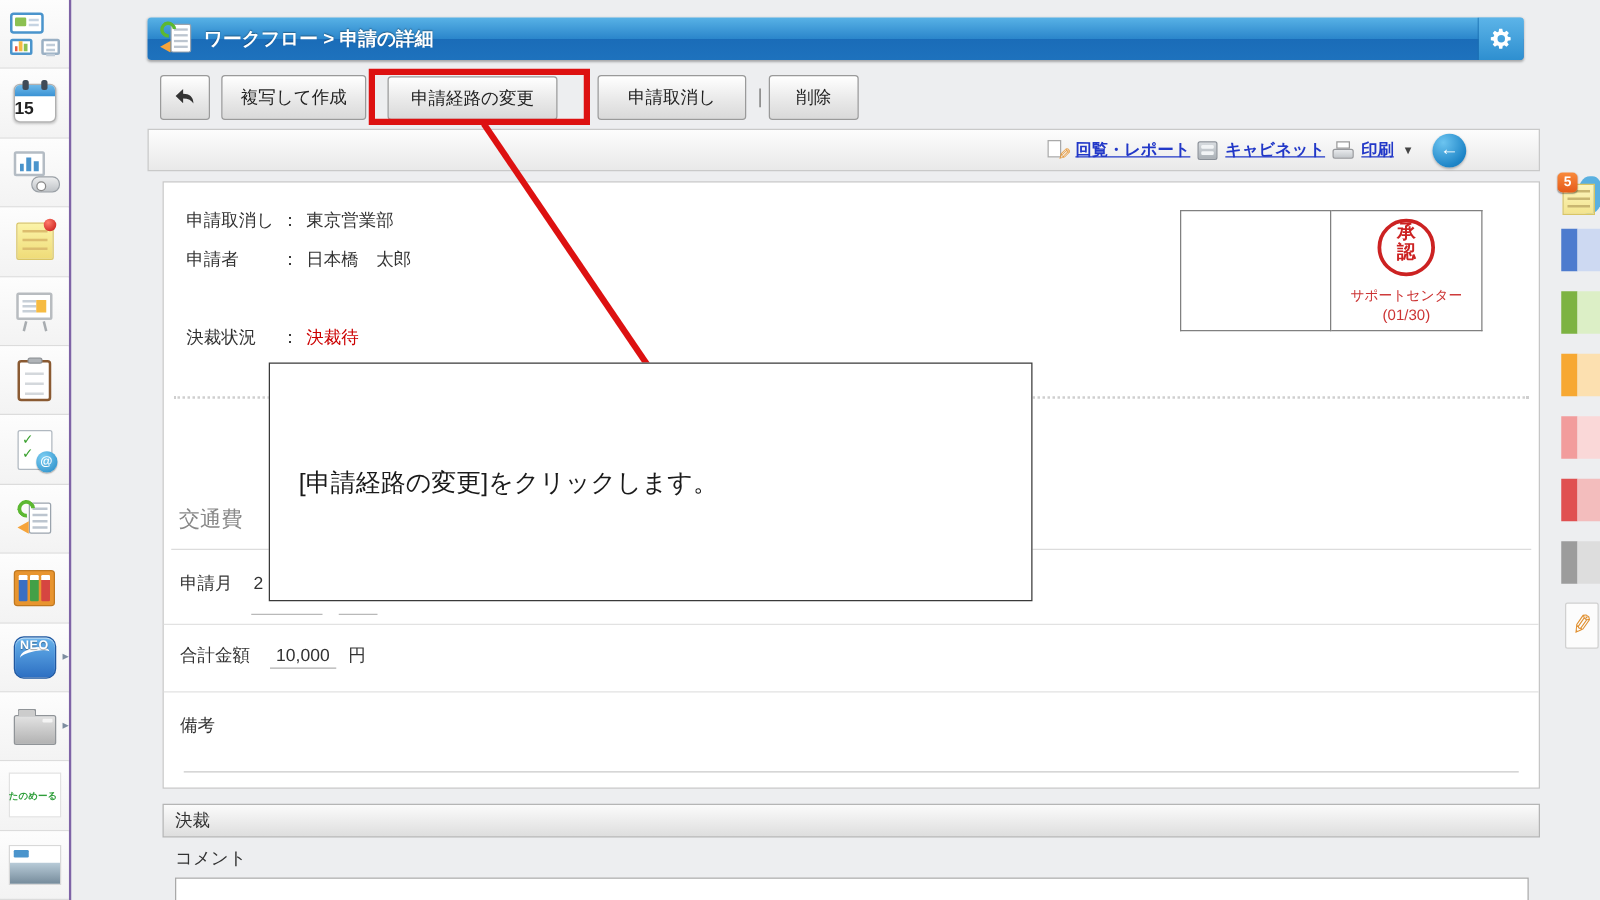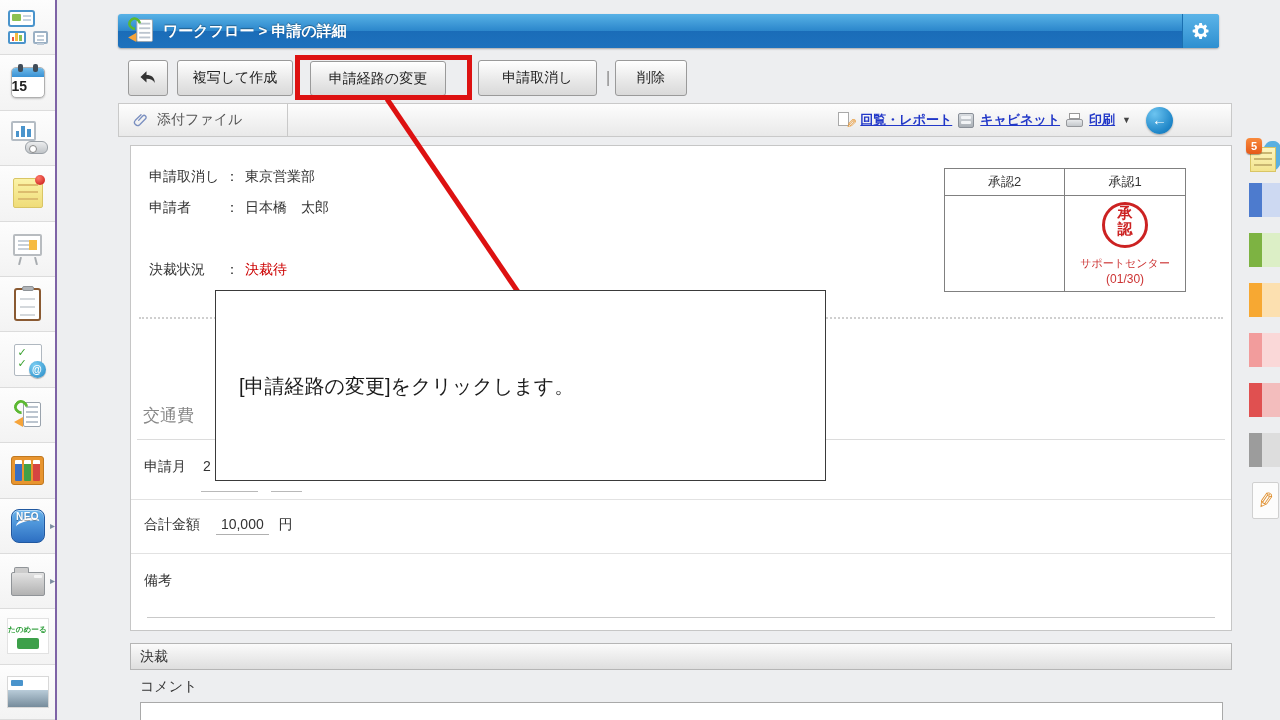--- a/index.html
+++ b/index.html
@@ -63,21 +63,21 @@
   .ic-doc b{width:7px;height:21px;border-radius:1px}
 
   .ic-neo{width:34px;height:34px;border-radius:8px;background:linear-gradient(#66b2ec,#2d6fc2);border:1px solid #2058a0;position:relative;box-shadow:inset 0 1px 1px rgba(255,255,255,.6)}
   .ic-neo .swoosh{position:absolute;left:4px;top:8px;width:24px;height:12px;border-top:3px solid #fff;border-radius:50%;transform:rotate(-12deg)}
   .ic-neo .t{position:absolute;bottom:20px;width:100%;text-align:center;color:#fff;font-size:10px;font-weight:bold;letter-spacing:.5px;text-shadow:0 1px 1px rgba(0,0,0,.4)}
 
   .ic-folder{width:34px;height:24px;background:linear-gradient(#e2e2e2,#b2b2b2);border:1px solid #909498;border-radius:2px;position:relative;margin-top:5px}
   .ic-folder:before{content:"";position:absolute;left:2px;top:-6px;width:13px;height:5px;background:#cccccc;border:1px solid #909498;border-bottom:none;border-radius:2px 2px 0 0}
   .ic-folder:after{content:"";position:absolute;right:2px;top:2px;width:8px;height:3px;background:rgba(255,255,255,.7);border-radius:1px}
 
-  .ic-tano{width:42px;height:36px;background:#fff;border:1px solid #e2e2e2;display:flex;flex-direction:column;align-items:center;justify-content:center;gap:3px}
+  .ic-tano{width:42px;height:36px;background:#fff;border:1px solid #e2e2e2;display:flex;flex-direction:row;align-items:center;justify-content:center;gap:3px}
   .ic-tano .t1{color:#2e9e3a;font-size:8px;font-weight:bold;white-space:nowrap;transform:scale(.95)}
   .ic-tano .t2{width:22px;height:11px;background:#3da04a;border-radius:2px}
 
   .ic-ban{width:42px;height:32px;background:#fff;border:1px solid #d8d8d8;overflow:hidden}
   .ic-ban .sky{height:13px;background:#fff;position:relative}
   .ic-ban .sky:after{content:"";position:absolute;left:3px;top:3px;width:12px;height:6px;background:#4a94cc;border-radius:1px}
   .ic-ban .photo{height:19px;background:linear-gradient(#b9ccd9,#6e8494)}
 
   
   .hdr { position:absolute; left:118px; top:14px; width:1101px; height:34px; border-radius:3px; background:linear-gradient(#58b2e6,#2b86cb 50%,#1a6cb8 50%,#1e72bd); box-shadow:0 1px 2px rgba(0,0,0,.3); display:flex; align-items:center; }
@@ -296,26 +296,20 @@
       <path fill="#333" d="M10 1 2 8.5 10 16v-5c5.5 0 9 1.8 11 5.5C21 9 16.5 6 10 6V1z"></path>
     </svg>
 </div>
 <div class="btn" style="left:177px;width:116px">複写して作成</div>
 <div class="btn" style="left:310px;width:136px;top:61px;height:35px">申請経路の変更</div>
 <div class="btn" style="left:478px;width:119px">申請取消し</div>
 <div class="tb-divider">|</div>
 <div class="btn" style="left:615px;width:72px">削除</div>
 
 <div class="subbar">
-  <div class="attach-tab">
-    <svg width="16" height="16" viewBox="0 0 24 24" fill="none" stroke="#7a8fc0" stroke-width="2" stroke-linecap="round">
-        <path d="M8.5 12.5 14.5 6a3 3 0 0 1 4.3 4.2L10 19a4.6 4.6 0 0 1-6.5-6.5L12 4"></path>
-      </svg>
-    <span>添付ファイル</span>
-  </div>
   <div class="links">
     <span class="lk-pencil">
         <span class="pg"></span>
         <span class="gl">✎</span>
       </span>
     <a>回覧・レポート</a>
     <span class="lk-cab">
         <i></i>
         <i></i>
       </span>
@@ -336,24 +330,20 @@
   </div>
   <div class="drow" style="top:53px">
     <span class="lbl">申請者</span><span class="col">：</span><span class="val">日本橋　太郎</span>
   </div>
   <div class="drow" style="top:115px">
     <span class="lbl">決裁状況</span><span class="col">：</span><span class="val val-red">決裁待</span>
   </div>
 
   <table class="aptable">
     <tbody>
-        <tr class="hd">
-      <td>承認2</td>
-      <td>承認1</td>
-    </tr>
     <tr class="bd">
       <td></td>
       <td>
         <div class="stamp">
               <span>承認</span>
             </div>
         <div class="ap-name">サポートセンター</div>
         <div class="ap-date">(01/30)</div>
       </td>
     </tr>

